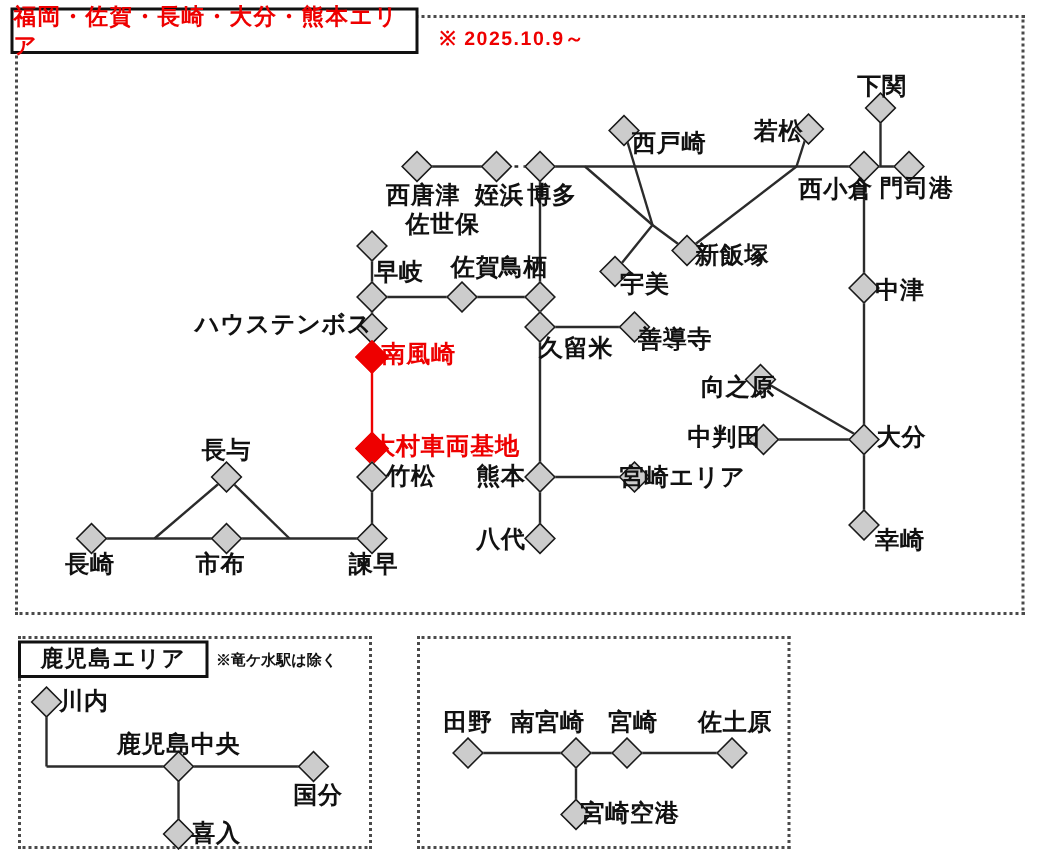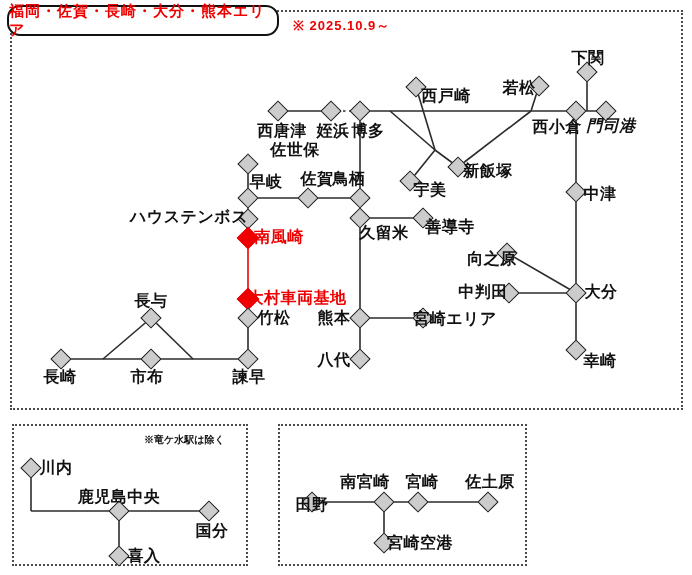--- a/index.html
+++ b/index.html
@@ -7,21 +7,21 @@
     position:relative; width:692px; height:575px; background:#ffffff;
     font-family:"Liberation Sans", sans-serif; overflow:hidden;
   }
   .dashed-box { position:absolute; border:2px dotted #4a4a4a; background:transparent; }
   #edges-svg { position:absolute; left:0; top:0; width:692px; height:575px; pointer-events:none; }
   .title-box {
     position:absolute; border:2px solid #111; background:#ffffff;
     display:flex; align-items:center; justify-content:center;
     font-weight:bold; letter-spacing:1px;
   }
-  .title-box.main { left:7px; top:5px; width:268px; height:27px; font-size:15px;border-radius:13px; }
+  .title-box.main { left:7px; top:5px; width:268px; height:27px; font-size:15px; }
   .title-box.sub-k { left:12px; top:427px; width:123px; height:21px; font-size:15px; }
   .title-box.sub-m { left:280px; top:428px; width:132px; height:19px; font-size:15px; }
   .red-text { color:#ee0000; }
   .black-text { color:#111; }
   .note-date {
     position:absolute; left:293px; top:16px; font-size:13px; font-weight:bold;
     color:#ee0000; letter-spacing:1px; white-space:nowrap;
   }
   .note-small {
     position:absolute; left:144px; top:433px; font-size:10px; font-weight:bold;
@@ -76,39 +76,42 @@
       <line x1="119" y1="511" x2="119" y2="556" stroke="#2b2b2b" stroke-width="1.6"></line>
       <line x1="312" y1="502" x2="488" y2="502" stroke="#2b2b2b" stroke-width="1.6"></line>
       <line x1="384" y1="502" x2="384" y2="543" stroke="#2b2b2b" stroke-width="1.6"></line>
     </svg>
 
   <div class="title-box main">
     <span class="red-text">福岡・佐賀・長崎・大分・熊本エリア</span>
   </div>
   <span class="note-date">※ 2025.10.9～</span>
 
+  <div class="title-box sub-k">
+    <span class="black-text">鹿児島エリア</span>
+  </div>
   <span class="note-small">※竜ケ水駅は除く</span>
 
 
 <div class="diamond" style="left: 278px; top: 111px; background: rgb(204, 204, 204); border-color: rgb(27, 27, 27);"></div>
     <span class="slabel" style="left: 282px; top: 131px;">西唐津</span>
     <div class="diamond" style="left: 331px; top: 111px; background: rgb(204, 204, 204); border-color: rgb(27, 27, 27);"></div>
     <span class="slabel" style="left: 333px; top: 131px;">姪浜</span>
     <div class="diamond" style="left: 360px; top: 111px; background: rgb(204, 204, 204); border-color: rgb(27, 27, 27);"></div>
     <span class="slabel" style="left: 368px; top: 131px;">博多</span>
     <div class="diamond" style="left: 416px; top: 87px; background: rgb(204, 204, 204); border-color: rgb(27, 27, 27);"></div>
     <span class="slabel" style="left: 446px; top: 96px; text-align: center;">西戸崎</span>
     <div class="diamond" style="left: 539px; top: 86px; background: rgb(204, 204, 204); border-color: rgb(27, 27, 27);"></div>
     <span class="slabel" style="left: 519px; top: 88px;">若松</span>
     <div class="diamond" style="left: 587px; top: 72px; background: rgb(204, 204, 204); border-color: rgb(27, 27, 27);"></div>
     <span class="slabel" style="left: 588px; top: 58px;">下関</span>
     <div class="diamond" style="left: 576px; top: 111px; background: rgb(204, 204, 204); border-color: rgb(27, 27, 27);"></div>
     <span class="slabel" style="left: 557px; top: 127px;">西小倉</span>
     <div class="diamond" style="left: 606px; top: 111px; background: rgb(204, 204, 204); border-color: rgb(27, 27, 27);"></div>
-    <span class="slabel" style="left: 611px; top: 126px; font-style: italic;">門司港</span>
+    <span class="slabel" style="left: 611px; top: 126px;">門司港</span>
     <div class="diamond" style="left: 458px; top: 167px; background: rgb(204, 204, 204); border-color: rgb(27, 27, 27);"></div>
     <span class="slabel" style="left: 488px; top: 171px;">新飯塚</span>
     <div class="diamond" style="left: 410px; top: 181px; background: rgb(204, 204, 204); border-color: rgb(27, 27, 27);"></div>
     <span class="slabel" style="left: 430px; top: 190px;">宇美</span>
     <div class="diamond" style="left: 248px; top: 164px; background: rgb(204, 204, 204); border-color: rgb(27, 27, 27);"></div>
     <span class="slabel" style="left: 247px; top: 150px; margin-left: 48px;">佐世保</span>
     <div class="diamond" style="left: 248px; top: 198px; background: rgb(204, 204, 204); border-color: rgb(27, 27, 27);"></div>
     <span class="slabel" style="left: 266px; top: 182px;">早岐</span>
     <div class="diamond" style="left: 308px; top: 198px; background: rgb(204, 204, 204); border-color: rgb(27, 27, 27);"></div>
     <span class="slabel" style="left: 317px; top: 179px;">佐賀</span>
@@ -152,21 +155,21 @@
     <span class="slabel" style="left: 600px; top: 361px;">幸崎</span>
     <div class="diamond" style="left: 31px; top: 468px; background: rgb(204, 204, 204); border-color: rgb(27, 27, 27);"></div>
     <span class="slabel" style="left: 56px; top: 468px;">川内</span>
     <div class="diamond" style="left: 119px; top: 511px; background: rgb(204, 204, 204); border-color: rgb(27, 27, 27);"></div>
     <span class="slabel" style="left: 119px; top: 497px;">鹿児島中央</span>
     <div class="diamond" style="left: 209px; top: 511px; background: rgb(204, 204, 204); border-color: rgb(27, 27, 27);"></div>
     <span class="slabel" style="left: 212px; top: 531px;">国分</span>
     <div class="diamond" style="left: 119px; top: 556px; background: rgb(204, 204, 204); border-color: rgb(27, 27, 27);"></div>
     <span class="slabel" style="left: 144px; top: 556px;">喜入</span>
     <div class="diamond" style="left: 312px; top: 502px; background: rgb(204, 204, 204); border-color: rgb(27, 27, 27);"></div>
-    <span class="slabel" style="left: 312px; top: 505px;">田野</span>
+    <span class="slabel" style="left: 312px; top: 482px;">田野</span>
     <div class="diamond" style="left: 384px; top: 502px; background: rgb(204, 204, 204); border-color: rgb(27, 27, 27);"></div>
     <span class="slabel" style="left: 365px; top: 482px;">南宮崎</span>
     <div class="diamond" style="left: 418px; top: 502px; background: rgb(204, 204, 204); border-color: rgb(27, 27, 27);"></div>
     <span class="slabel" style="left: 422px; top: 482px;">宮崎</span>
     <div class="diamond" style="left: 488px; top: 502px; background: rgb(204, 204, 204); border-color: rgb(27, 27, 27);"></div>
     <span class="slabel" style="left: 490px; top: 482px;">佐土原</span>
     <div class="diamond" style="left: 384px; top: 543px; background: rgb(204, 204, 204); border-color: rgb(27, 27, 27);"></div>
     <span class="slabel" style="left: 420px; top: 543px;">宮崎空港</span>
   </div>
 

